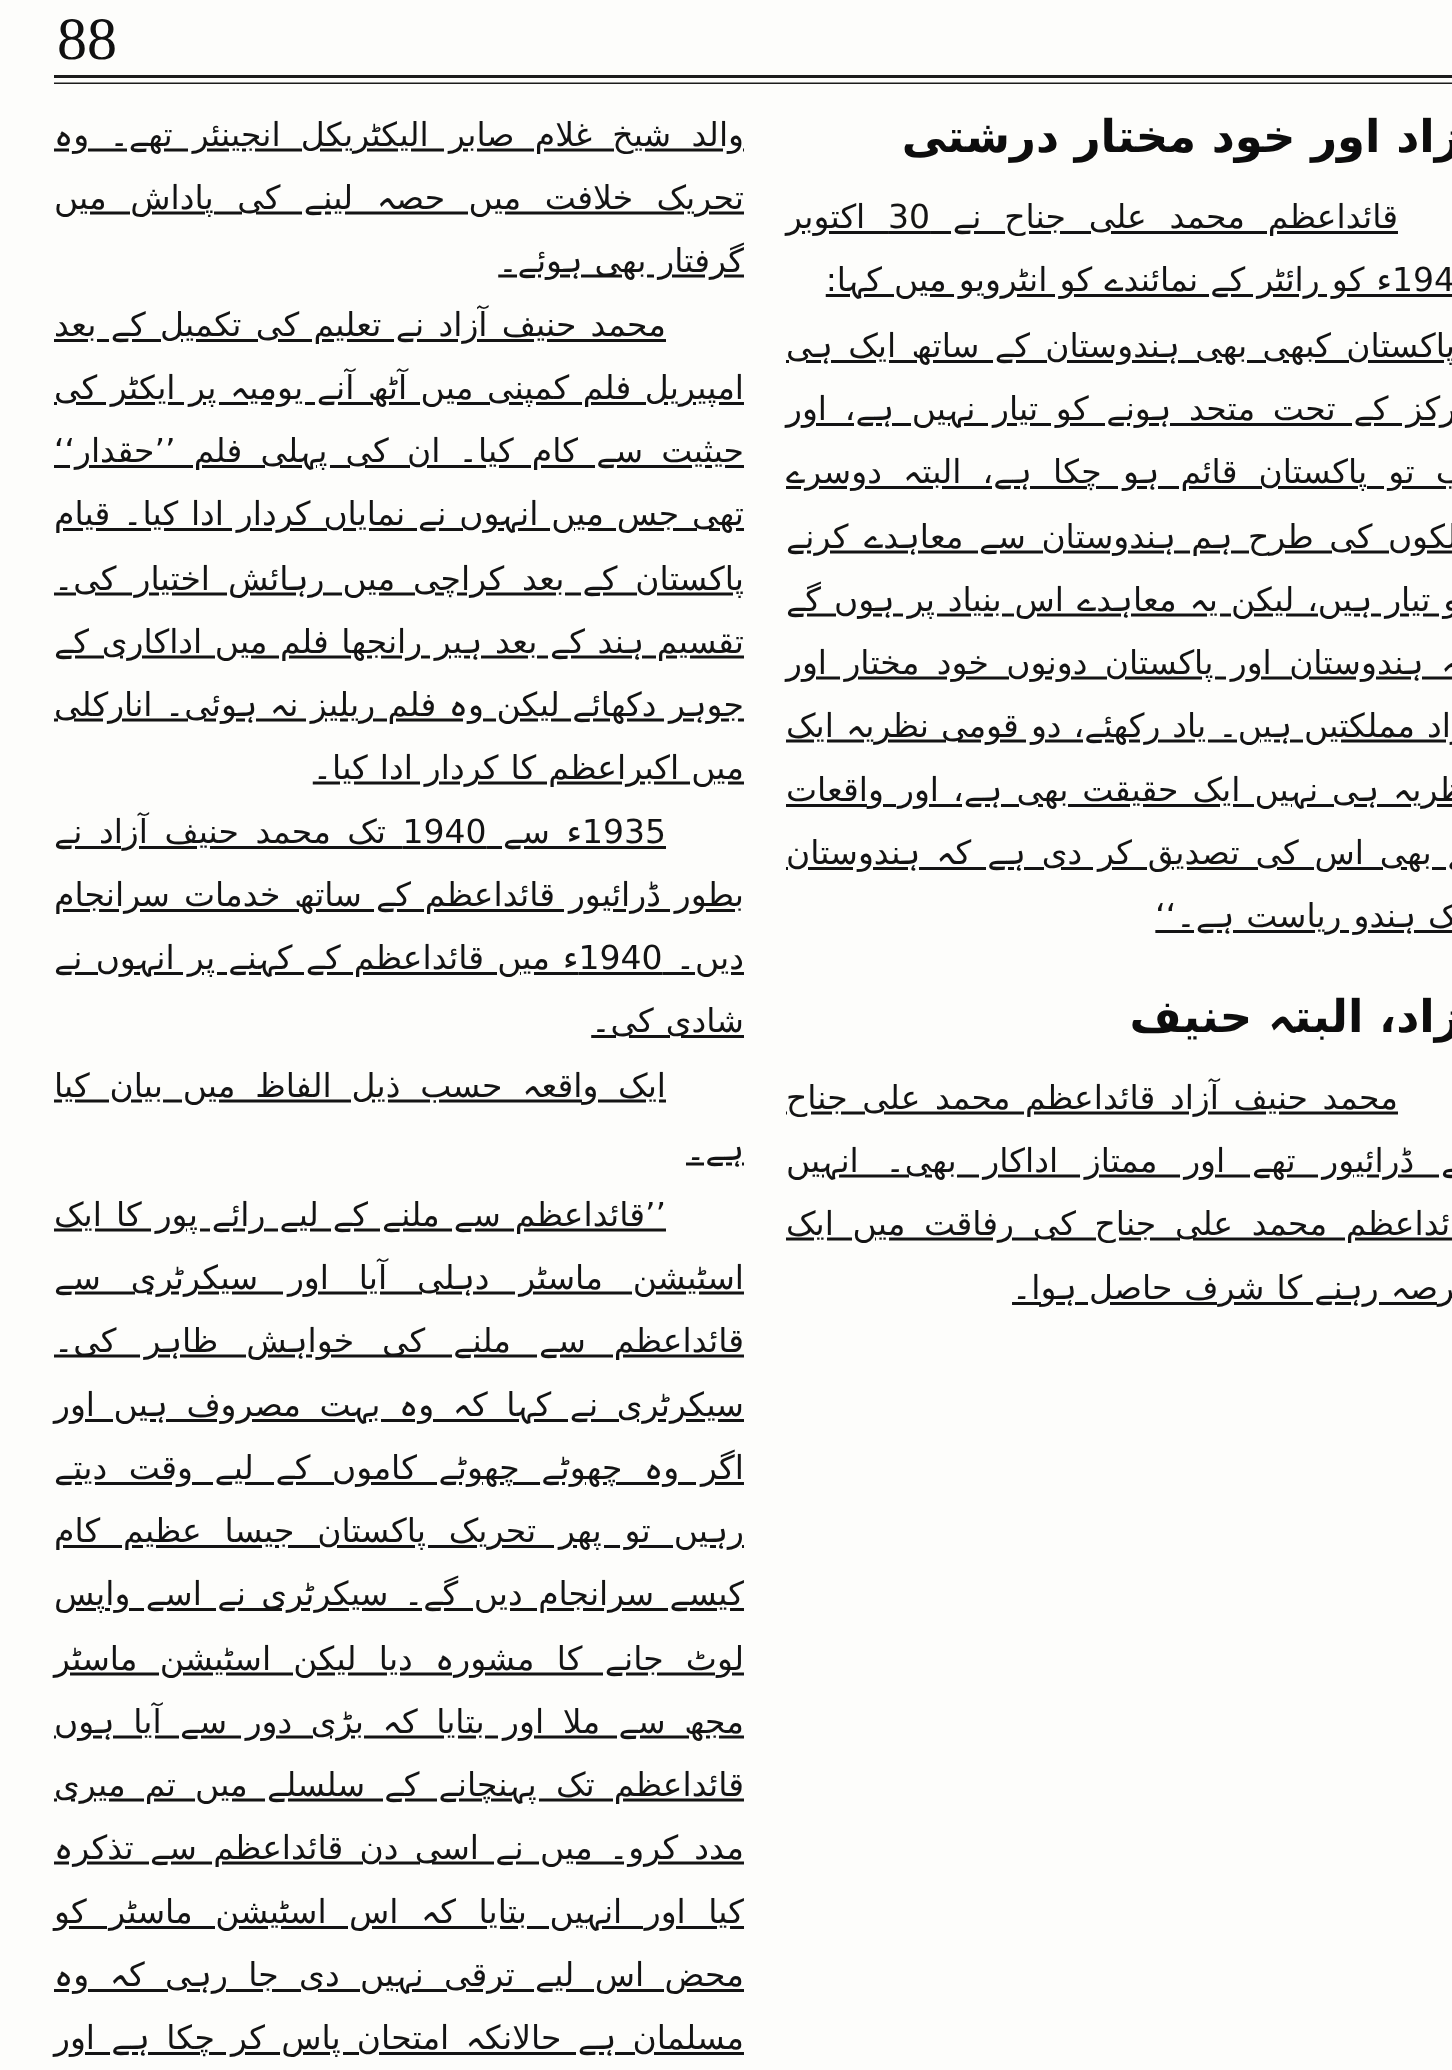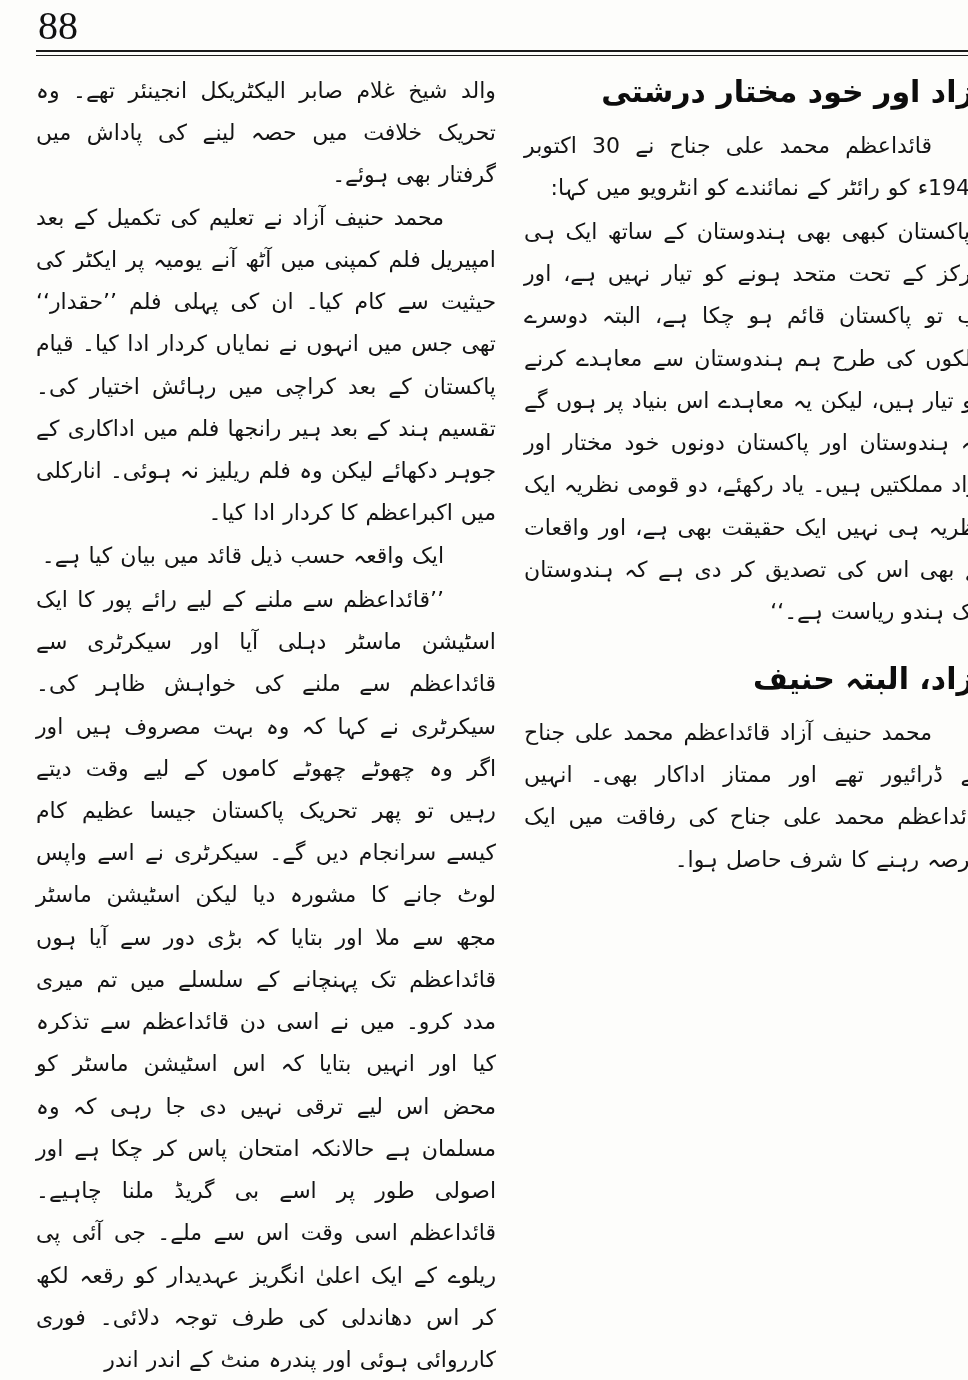--- a/index.html
+++ b/index.html
@@ -56,20 +56,21 @@
   .urdu {
     direction: rtl;
     text-align: justify;
     font-family: "DejaVu Sans", sans-serif;
   }
   .col p {
     margin: 0;
     font-size: 22px;
     line-height: 1.92;
     word-spacing: 1px;
+    text-decoration: underline;
   }
   .col p.indent {
     text-indent: 52px;
   }
   .col h2 {
     font-size: 30px;
     font-weight: bold;
     line-height: 1.35;
     margin: 26px 0 12px 0;
     text-align: right;
@@ -102,18 +103,19 @@
 
 
       <h2>آزاد، البتہ حنیف</h2>
       <p class="indent">محمد حنیف آزاد قائداعظم محمد علی جناح کے ڈرائیور تھے اور ممتاز اداکار بھی۔ انہیں قائداعظم محمد علی جناح کی رفاقت میں ایک عرصہ رہنے کا شرف حاصل ہوا۔</p>
 
     </section>
 
     <section class="col urdu">
       <p>والد شیخ غلام صابر الیکٹریکل انجینئر تھے۔ وہ تحریک خلافت میں حصہ لینے کی پاداش میں گرفتار بھی ہوئے۔</p>
       <p class="indent">محمد حنیف آزاد نے تعلیم کی تکمیل کے بعد امپیریل فلم کمپنی میں آٹھ آنے یومیہ پر ایکٹر کی حیثیت سے کام کیا۔ ان کی پہلی فلم ’’حقدار‘‘ تھی جس میں انہوں نے نمایاں کردار ادا کیا۔ قیام پاکستان کے بعد کراچی میں رہائش اختیار کی۔ تقسیم ہند کے بعد ہیر رانجھا فلم میں اداکاری کے جوہر دکھائے لیکن وہ فلم ریلیز نہ ہوئی۔ انارکلی میں اکبراعظم کا کردار ادا کیا۔</p>
-      <p class="indent">ایک واقعہ حسب ذیل قائد میں بیان کیا ہے۔</p>
+      <p class="indent">1935ء سے 1940 تک محمد حنیف آزاد نے بطور ڈرائیور قائداعظم کے ساتھ خدمات سرانجام دیں۔ 1940ء میں قائداعظم کے کہنے پر انہوں نے شادی کی۔</p>
+      <p class="indent">ایک واقعہ حسب ذیل الفاظ میں بیان کیا ہے۔</p>
       <p class="quote indent">’’قائداعظم سے ملنے کے لیے رائے پور کا ایک اسٹیشن ماسٹر دہلی آیا اور سیکرٹری سے قائداعظم سے ملنے کی خواہش ظاہر کی۔ سیکرٹری نے کہا کہ وہ بہت مصروف ہیں اور اگر وہ چھوٹے چھوٹے کاموں کے لیے وقت دیتے رہیں تو پھر تحریک پاکستان جیسا عظیم کام کیسے سرانجام دیں گے۔ سیکرٹری نے اسے واپس لوٹ جانے کا مشورہ دیا لیکن اسٹیشن ماسٹر مجھ سے ملا اور بتایا کہ بڑی دور سے آیا ہوں قائداعظم تک پہنچانے کے سلسلے میں تم میری مدد کرو۔ میں نے اسی دن قائداعظم سے تذکرہ کیا اور انہیں بتایا کہ اس اسٹیشن ماسٹر کو محض اس لیے ترقی نہیں دی جا رہی کہ وہ مسلمان ہے حالانکہ امتحان پاس کر چکا ہے اور اصولی طور پر اسے بی گریڈ ملنا چاہیے۔ قائداعظم اسی وقت اس سے ملے۔ جی آئی پی ریلوے کے ایک اعلیٰ انگریز عہدیدار کو رقعہ لکھ کر اس دھاندلی کی طرف توجہ دلائی۔ فوری کارروائی ہوئی اور پندرہ منٹ کے اندر اندر</p>
     </section>
 
   </main>
 </div>
 
 </body></html>

